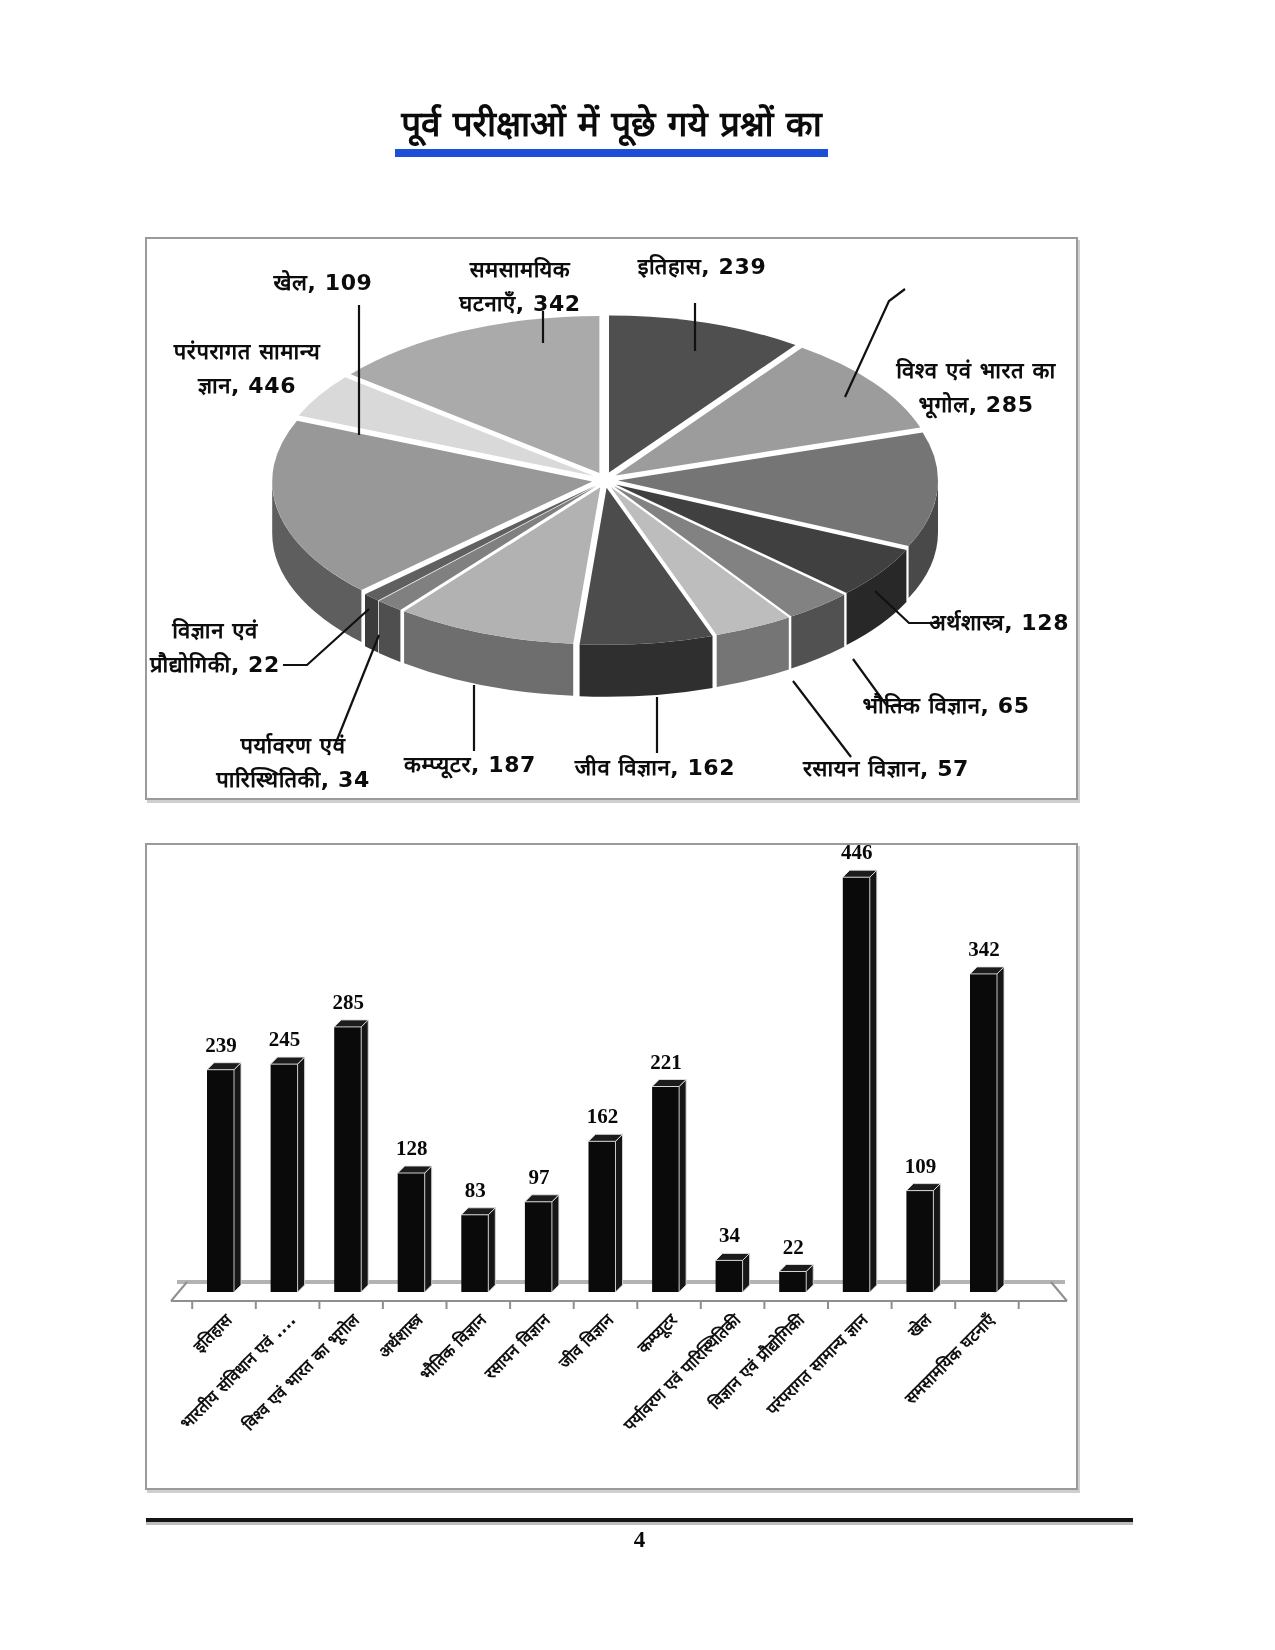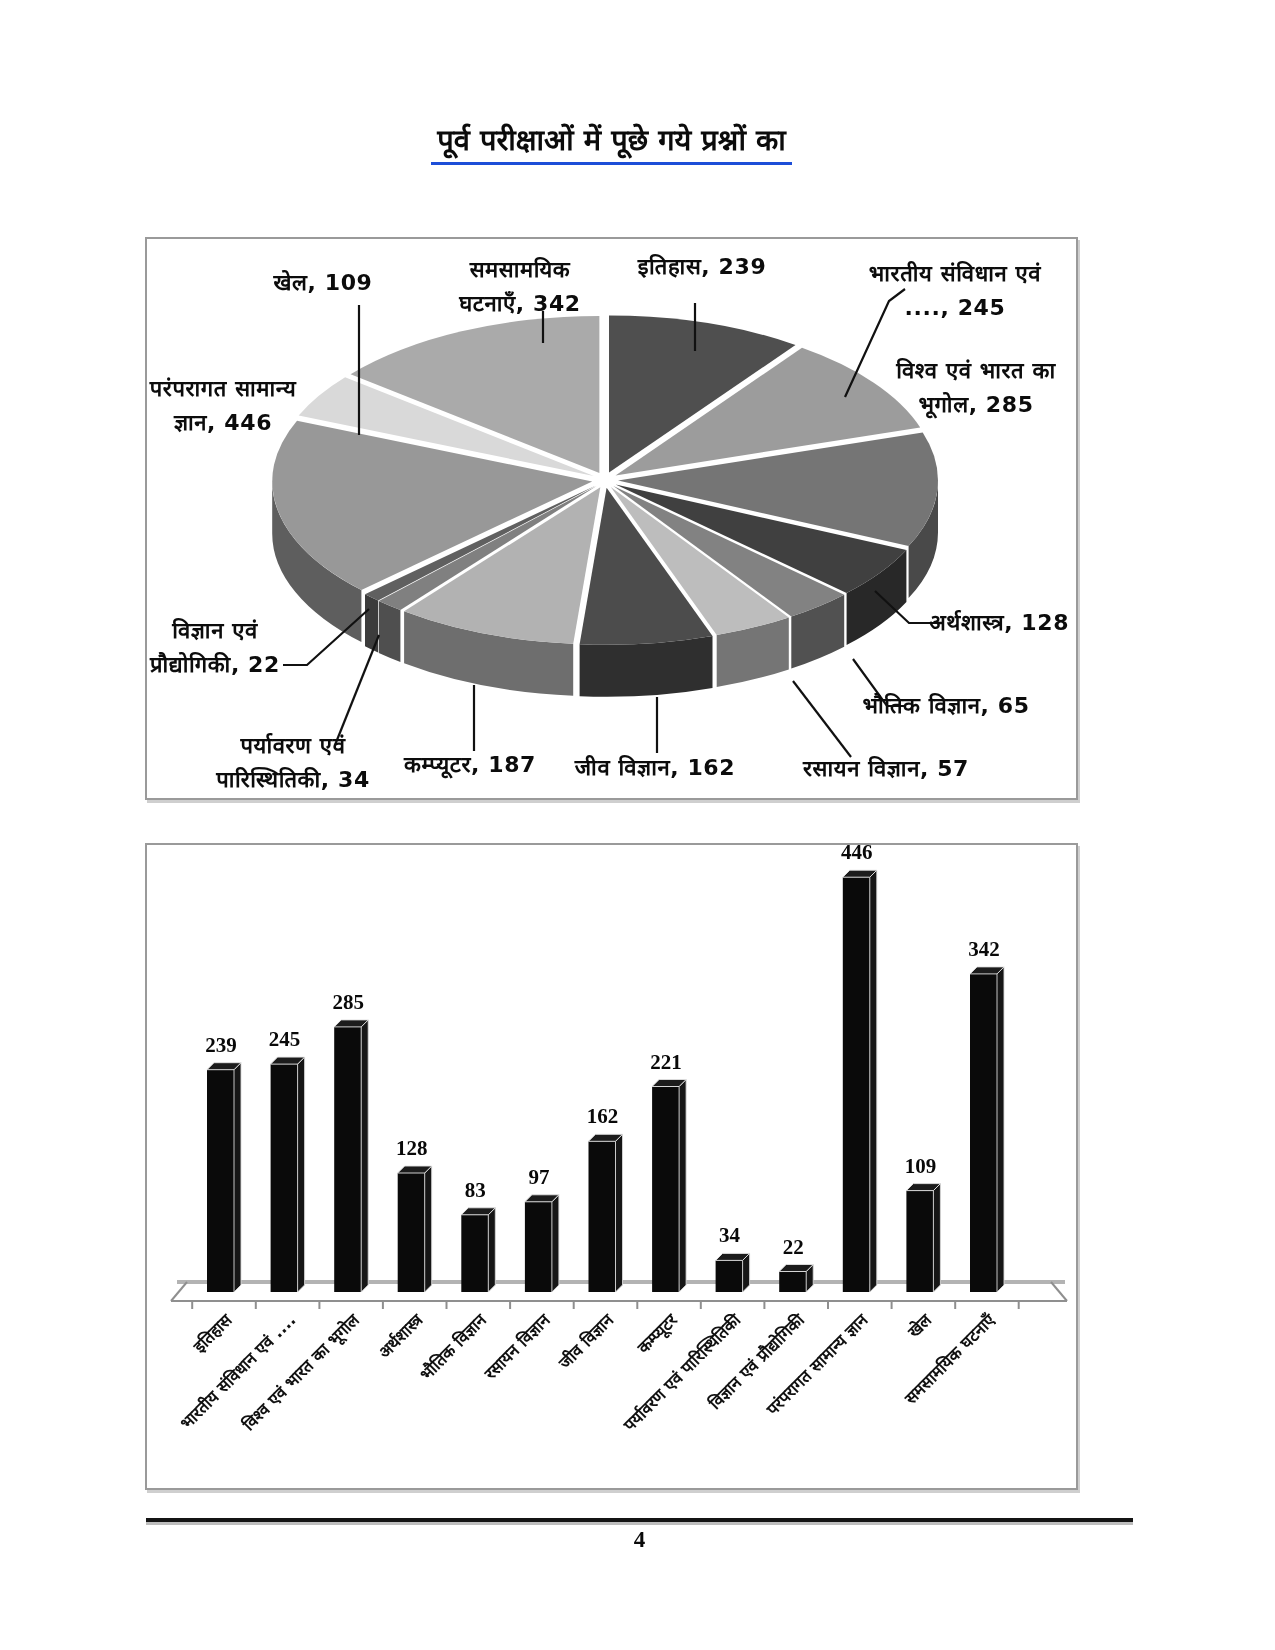--- a/index.html
+++ b/index.html
@@ -1,21 +1,21 @@
 <!DOCTYPE html>
 <html><head>
 <meta charset="utf-8">
 <style>
   html,body{margin:0;padding:0;background:#ffffff;}
   body{width:1275px;height:1650px;position:relative;font-family:"DejaVu Sans",sans-serif;color:#0d0d0d;}
   .page{position:absolute;inset:0;background:#fff;}
   .title-block{position:absolute;top:104px;left:145px;width:933px;text-align:center;}
   .title-line-wrap{display:block;}
-  .title-line{display:inline-block;font-size:29px;font-weight:bold;color:#0b0b0b;
-      border-bottom:3px solid #1d4ed8;padding:0 6px 5px 6px;line-height:1.15;margin-top:20px;}
+  .title-line{display:inline-block;font-size:35px;font-weight:bold;color:#0b0b0b;
+      border-bottom:8px solid #1d4ed8;padding:0 6px 5px 6px;line-height:1.15;}
   .title-line-wrap + .title-line-wrap{margin-top:12px;}
   .panel{position:absolute;left:145px;width:933px;background:#fff;border:2px solid #9a9a9a;
       box-sizing:border-box;box-shadow:2px 3px 0 #cfcfcf;}
   #pie-panel{top:237px;height:563px;}
   #bar-panel{top:843px;height:647px;}
   .panel svg{position:absolute;left:0;top:0;}
   .pie-label{position:absolute;transform:translate(-50%,-50%);font-weight:bold;font-size:22px;
       line-height:1.55;text-align:center;white-space:nowrap;letter-spacing:.6px;color:#0c0c0c;}
   .bar-value{font-family:"Liberation Serif",serif;font-weight:bold;font-size:21px;fill:#090909;}
   .cat-label{font-family:"DejaVu Sans",sans-serif;font-weight:bold;font-size:16.5px;fill:#101010;}
@@ -63,30 +63,29 @@
         <polyline points="757,467 740,467 706,420" fill="none" stroke="#111111" stroke-width="2.2"></polyline>
         <polyline points="704,518 646,442" fill="none" stroke="#111111" stroke-width="2.2"></polyline>
         <polyline points="510,514 510,458" fill="none" stroke="#111111" stroke-width="2.2"></polyline>
         <polyline points="327,512 327,446" fill="none" stroke="#111111" stroke-width="2.2"></polyline>
         <polyline points="188,506 232,396" fill="none" stroke="#111111" stroke-width="2.2"></polyline>
         <polyline points="136,426 160,426 222,370" fill="none" stroke="#111111" stroke-width="2.2"></polyline>
         <polyline points="212,66 212,196" fill="none" stroke="#111111" stroke-width="2.2"></polyline>
         <polyline points="396,72 396,104" fill="none" stroke="#111111" stroke-width="2.2"></polyline>
       </svg>
       <div class="pie-label" style="left: 555px; top: 28px;">इतिहास, 239</div>
-      <div class="pie-label" style="left: 808px; top: 52px;">भारतीय संविधान एवं<br>...., 245</div>
       <div class="pie-label" style="left: 829px; top: 149px;">विश्व एवं भारत का<br>भूगोल, 285</div>
       <div class="pie-label" style="left: 852px; top: 384px;">अर्थशास्त्र, 128</div>
       <div class="pie-label" style="left: 799px; top: 467px;">भौतिक विज्ञान, 65</div>
       <div class="pie-label" style="left: 739px; top: 530px;">रसायन विज्ञान, 57</div>
       <div class="pie-label" style="left: 508px; top: 529px;">जीव विज्ञान, 162</div>
       <div class="pie-label" style="left: 323px; top: 526px;">कम्प्यूटर, 187</div>
       <div class="pie-label" style="left: 146px; top: 524px;">पर्यावरण एवं<br>पारिस्थितिकी, 34</div>
       <div class="pie-label" style="left: 68px; top: 409px;">विज्ञान एवं<br>प्रौद्योगिकी, 22</div>
-      <div class="pie-label" style="left: 76px; top: 130px; margin-top: 37px;">परंपरागत सामान्य<br>ज्ञान, 446</div>
+      <div class="pie-label" style="left: 100px; top: 130px;">परंपरागत सामान्य<br>ज्ञान, 446</div>
       <div class="pie-label" style="left: 176px; top: 44px;">खेल, 109</div>
       <div class="pie-label" style="left: 373px; top: 48px;">समसामयिक<br>घटनाएँ, 342</div>
     </div>
 
   <div class="panel" id="bar-panel">
       <svg width="929" height="643">
         <line x1="30" y1="437" x2="918" y2="437" stroke="#b3b3b3" stroke-width="4"></line>
         <line x1="24" y1="456" x2="920" y2="456" stroke="#8f8f8f" stroke-width="2"></line>
         <line x1="24" y1="456" x2="40" y2="437" stroke="#8f8f8f" stroke-width="2"></line>
         <line x1="904" y1="437" x2="920" y2="456" stroke="#8f8f8f" stroke-width="2"></line>

